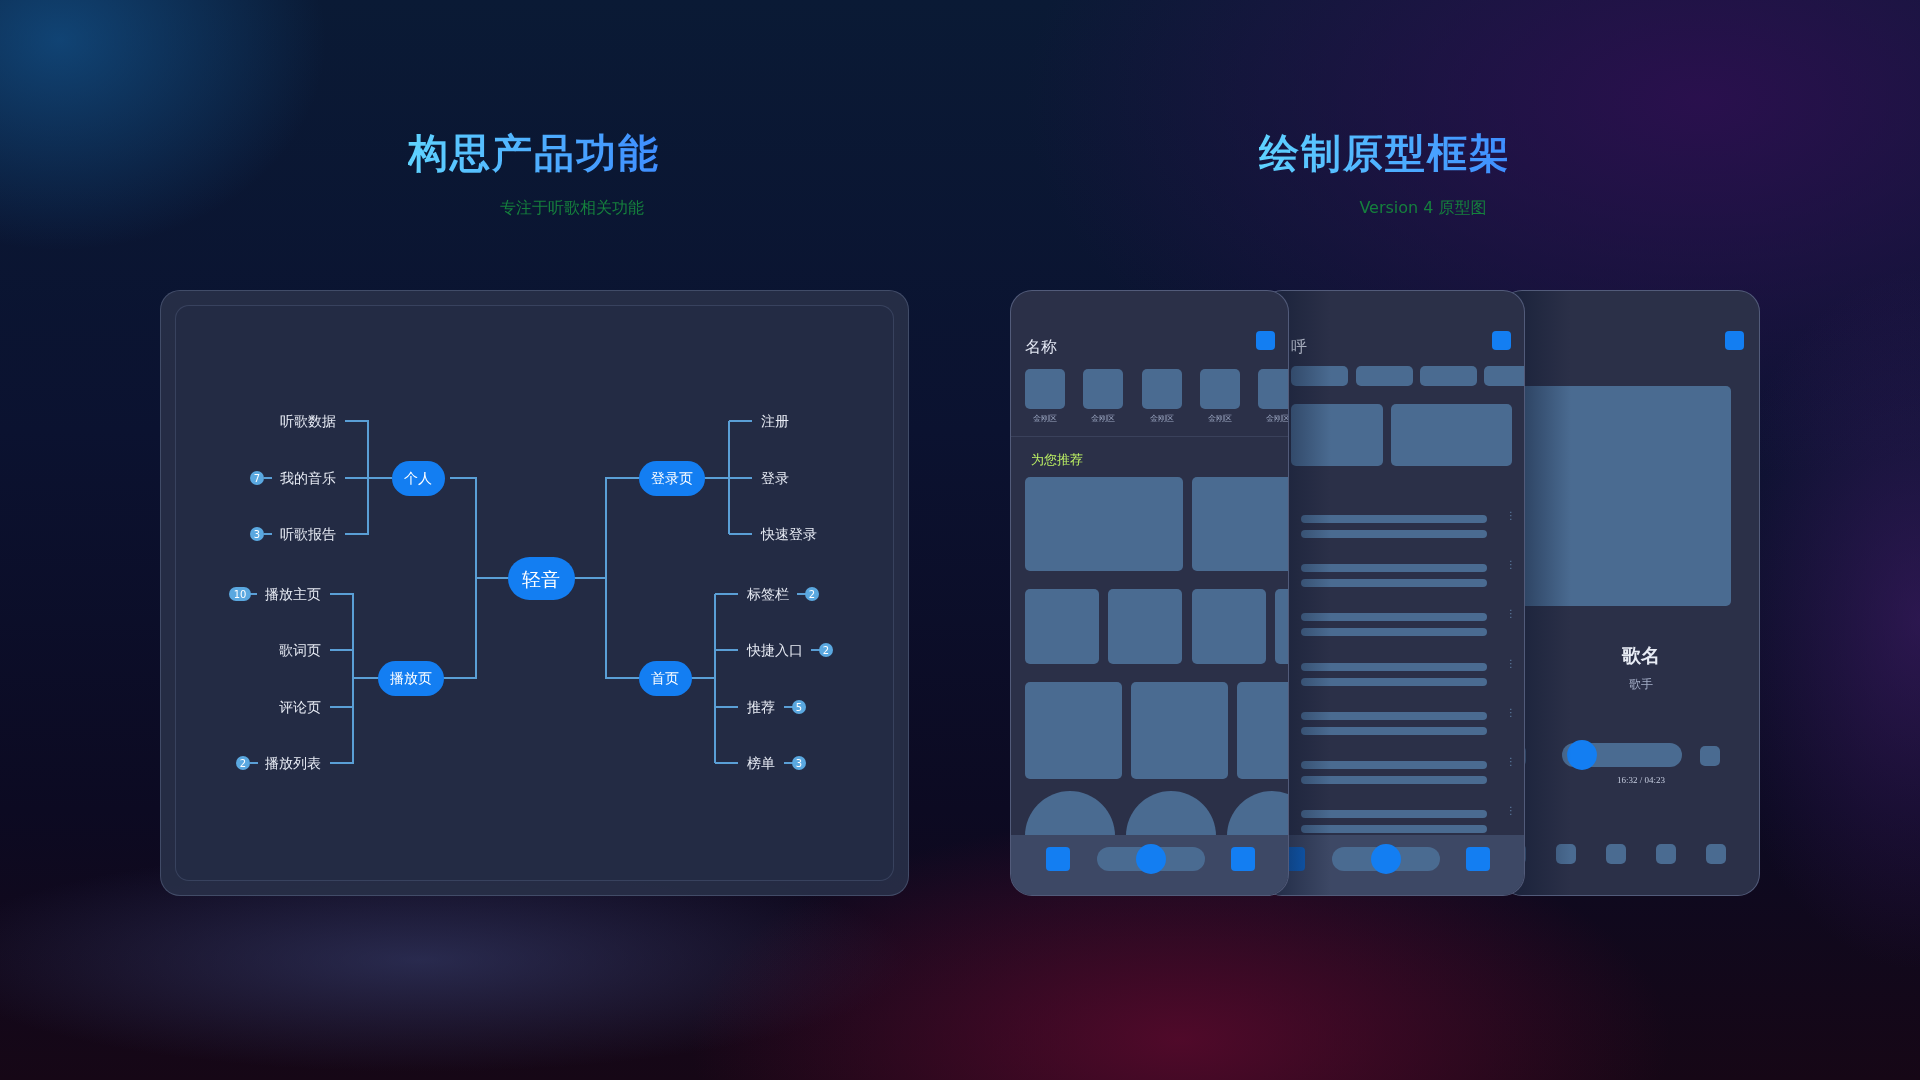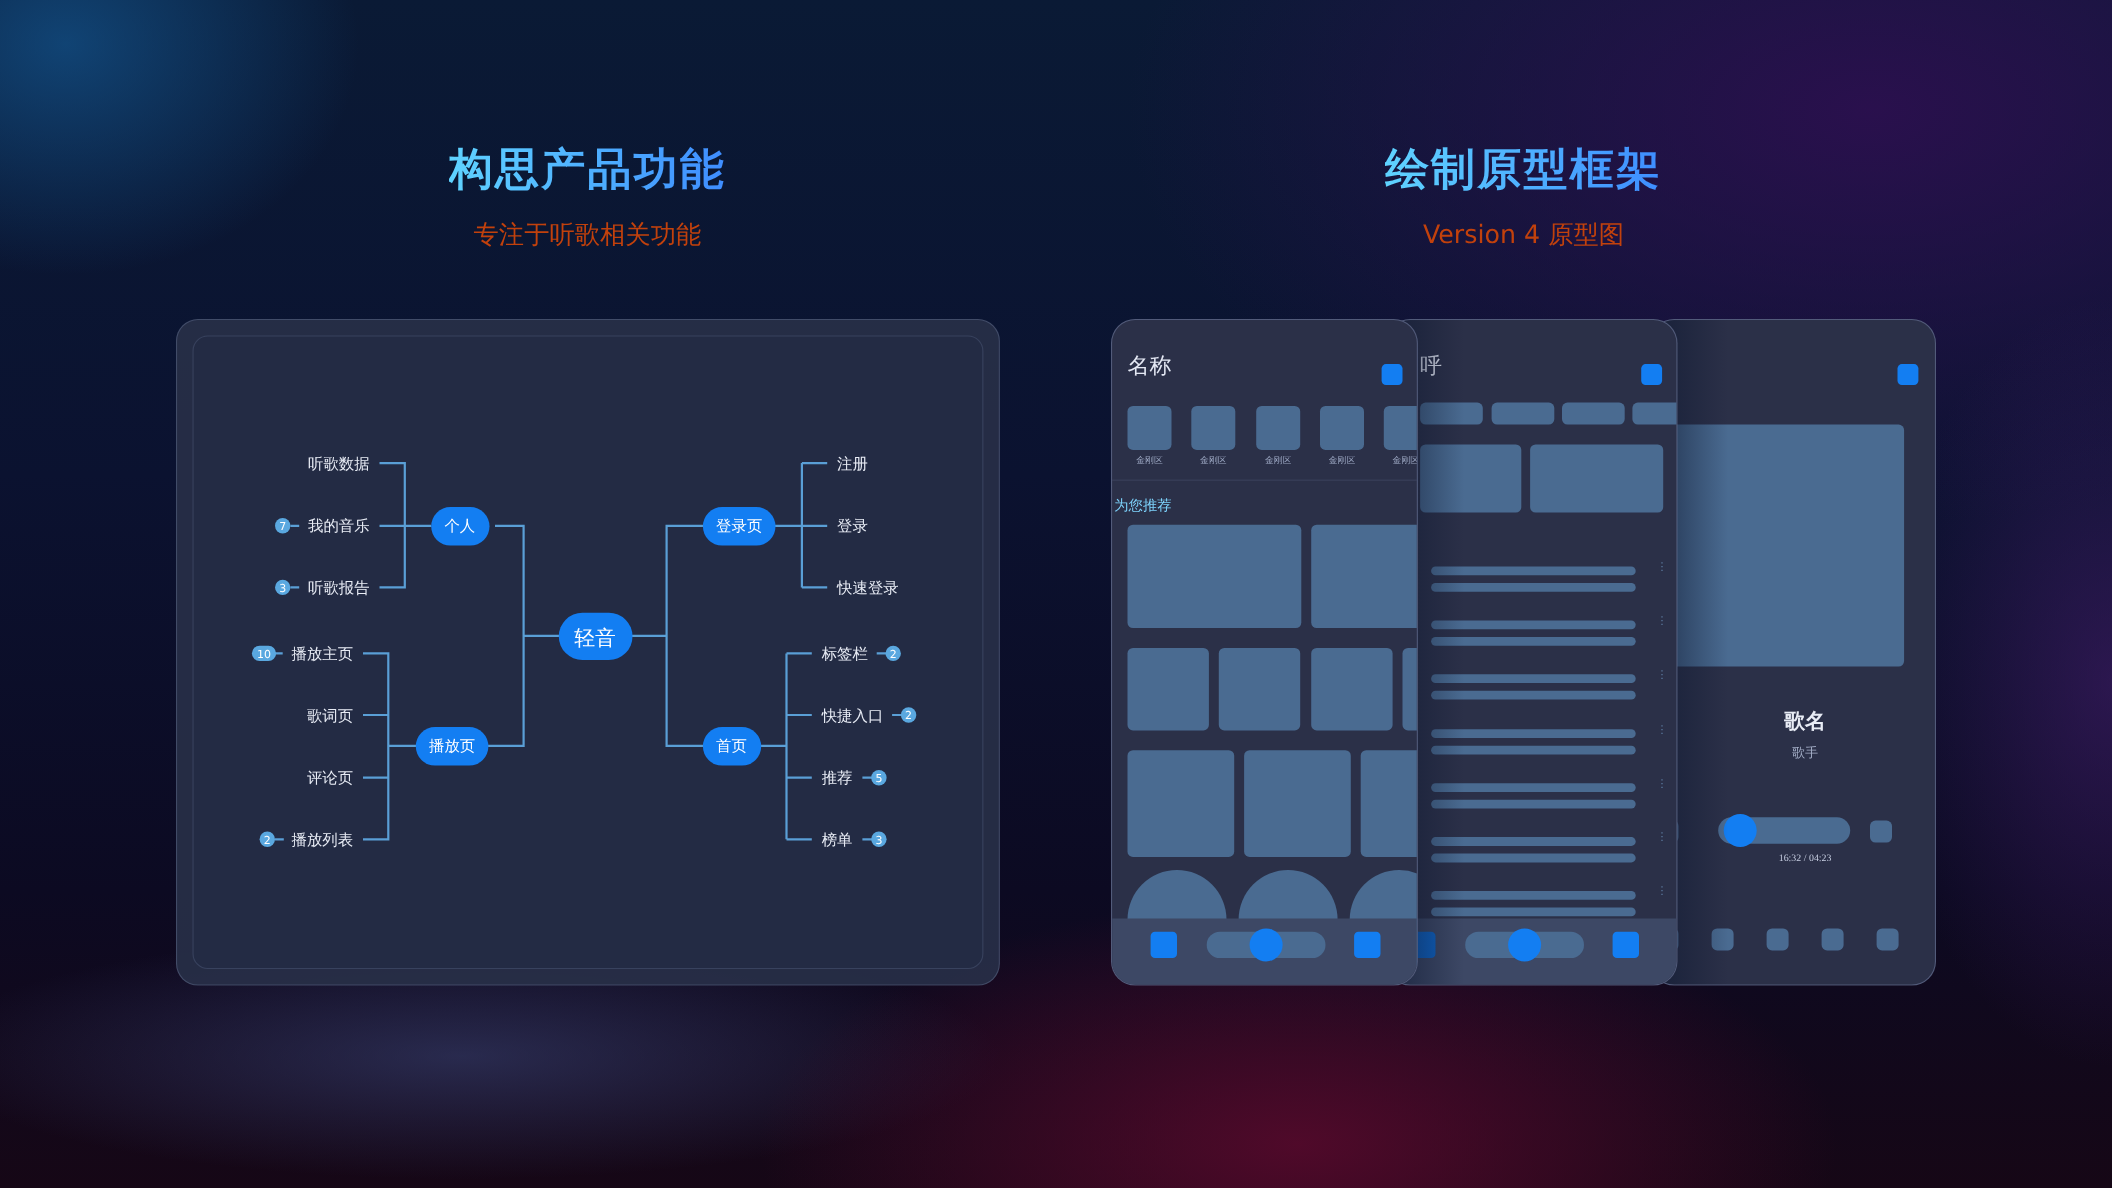--- a/index.html
+++ b/index.html
@@ -12,31 +12,31 @@
       radial-gradient(ellipse 700px 320px at 1180px 1040px, rgba(90,10,45,.85), transparent 70%),
       radial-gradient(ellipse 300px 500px at 1920px 620px, rgba(70,30,110,.55), transparent 70%),
       radial-gradient(ellipse 700px 160px at 420px 960px, rgba(60,70,120,.55), transparent 70%),
       radial-gradient(ellipse 900px 500px at 1700px 100px, rgba(45,15,80,.9), transparent 75%),
       linear-gradient(180deg,#0a1a35 0%,#0b1230 40%,#0c0a22 75%,#160716 100%);}
   .title{position:absolute;top:126px;transform:translateX(-50%);
     font-size:40px;font-weight:900;letter-spacing:2px;white-space:nowrap;
     background:linear-gradient(90deg,#5fd3ff,#3e8dff);
     -webkit-background-clip:text;background-clip:text;color:transparent;}
   .subtitle{position:absolute;top:198px;transform:translateX(-50%);
-    font-size:23px;color:#c2410c;white-space:nowrap;}
+    font-size:16px;color:#15803d;white-space:nowrap;margin-left:38px;}
   .panel{position:absolute;left:160px;top:290px;width:749px;height:606px;
     border-radius:20px;background:rgba(40,48,72,.9);
     border:1px solid rgba(120,135,170,.35);box-sizing:border-box;}
   .panel-inner{position:absolute;left:14px;top:14px;right:14px;bottom:14px;
     border-radius:14px;background:#232b44;border:1px solid rgba(120,135,170,.25);}
   svg.mind{position:absolute;left:0;top:0;}
   .phone{position:absolute;top:290px;height:606px;border-radius:22px;
     border:1px solid rgba(130,145,185,.45);box-sizing:border-box;
     background:#2b3048;overflow:hidden;}
-  .ph-title{position:absolute;top:28px;font-size:20px;color:#e4e8f4;}
+  .ph-title{position:absolute;top:46px;font-size:16px;color:#e4e8f4;}
   .sq-blue{position:absolute;width:19px;height:19px;border-radius:4px;background:#137ef2;}
   .blk{position:absolute;background:#4a6b91;border-radius:5px;}
   .tiny{position:absolute;font-size:8px;color:#9aa5c0;text-align:center;width:40px;}
   .bar{position:absolute;background:#4a6b91;border-radius:6px;height:8px;}
   .navbar{position:absolute;left:0;right:0;bottom:0;height:60px;background:#3d4865;}
   .dots{position:absolute;color:#5f7fa5;font-size:10px;line-height:5px;width:4px;}
   .shade{position:absolute;top:0;bottom:0;width:70px;
     background:linear-gradient(90deg,rgba(15,25,50,.7),rgba(15,25,50,0));pointer-events:none;}
 </style>
 </head>
@@ -222,21 +222,21 @@
     <div class="tiny" style="left:72px;top:122px;">金刚区</div>
     <div class="blk" style="left:131px;top:78px;width:40px;height:40px;"></div>
     <div class="tiny" style="left:131px;top:122px;">金刚区</div>
     <div class="blk" style="left:189px;top:78px;width:40px;height:40px;"></div>
     <div class="tiny" style="left:189px;top:122px;">金刚区</div>
     <div class="blk" style="left:247px;top:78px;width:40px;height:40px;"></div>
     <div class="tiny" style="left:247px;top:122px;">金刚区</div>
   </div>
   <div style="position:absolute;left:0;right:0;top:145px;height:1px;background:rgba(120,135,170,.2);"></div>
 
-  <div style="position:absolute;left:2px;top:160px;font-size:13px;color:#7dd3fc;">为您推荐</div>
+  <div style="position:absolute;left:20px;top:160px;font-size:13px;color:#bef264;">为您推荐</div>
 
   <div class="blk" style="left:14px;top:186px;width:158px;height:94px;"></div>
   <div class="blk" style="left:181px;top:186px;width:120px;height:94px;"></div>
 
   <div class="blk" style="left:14px;top:298px;width:74px;height:75px;"></div>
   <div class="blk" style="left:97px;top:298px;width:74px;height:75px;"></div>
   <div class="blk" style="left:181px;top:298px;width:74px;height:75px;"></div>
   <div class="blk" style="left:264px;top:298px;width:74px;height:75px;"></div>
 
   <div class="blk" style="left:14px;top:391px;width:97px;height:97px;"></div>

